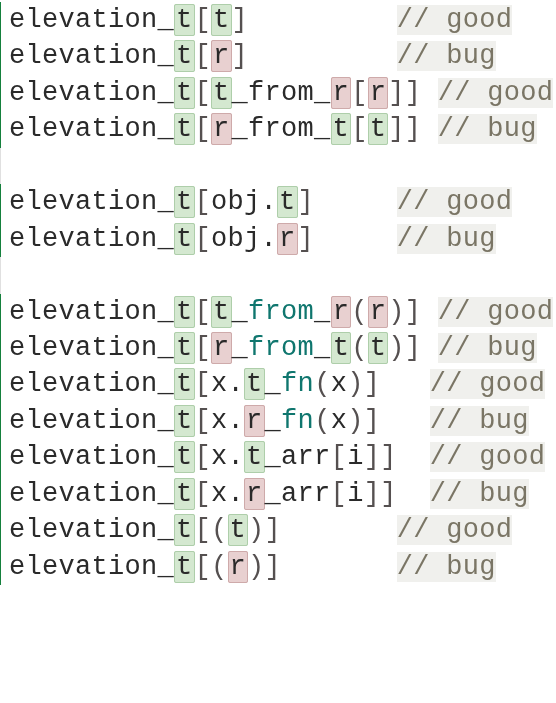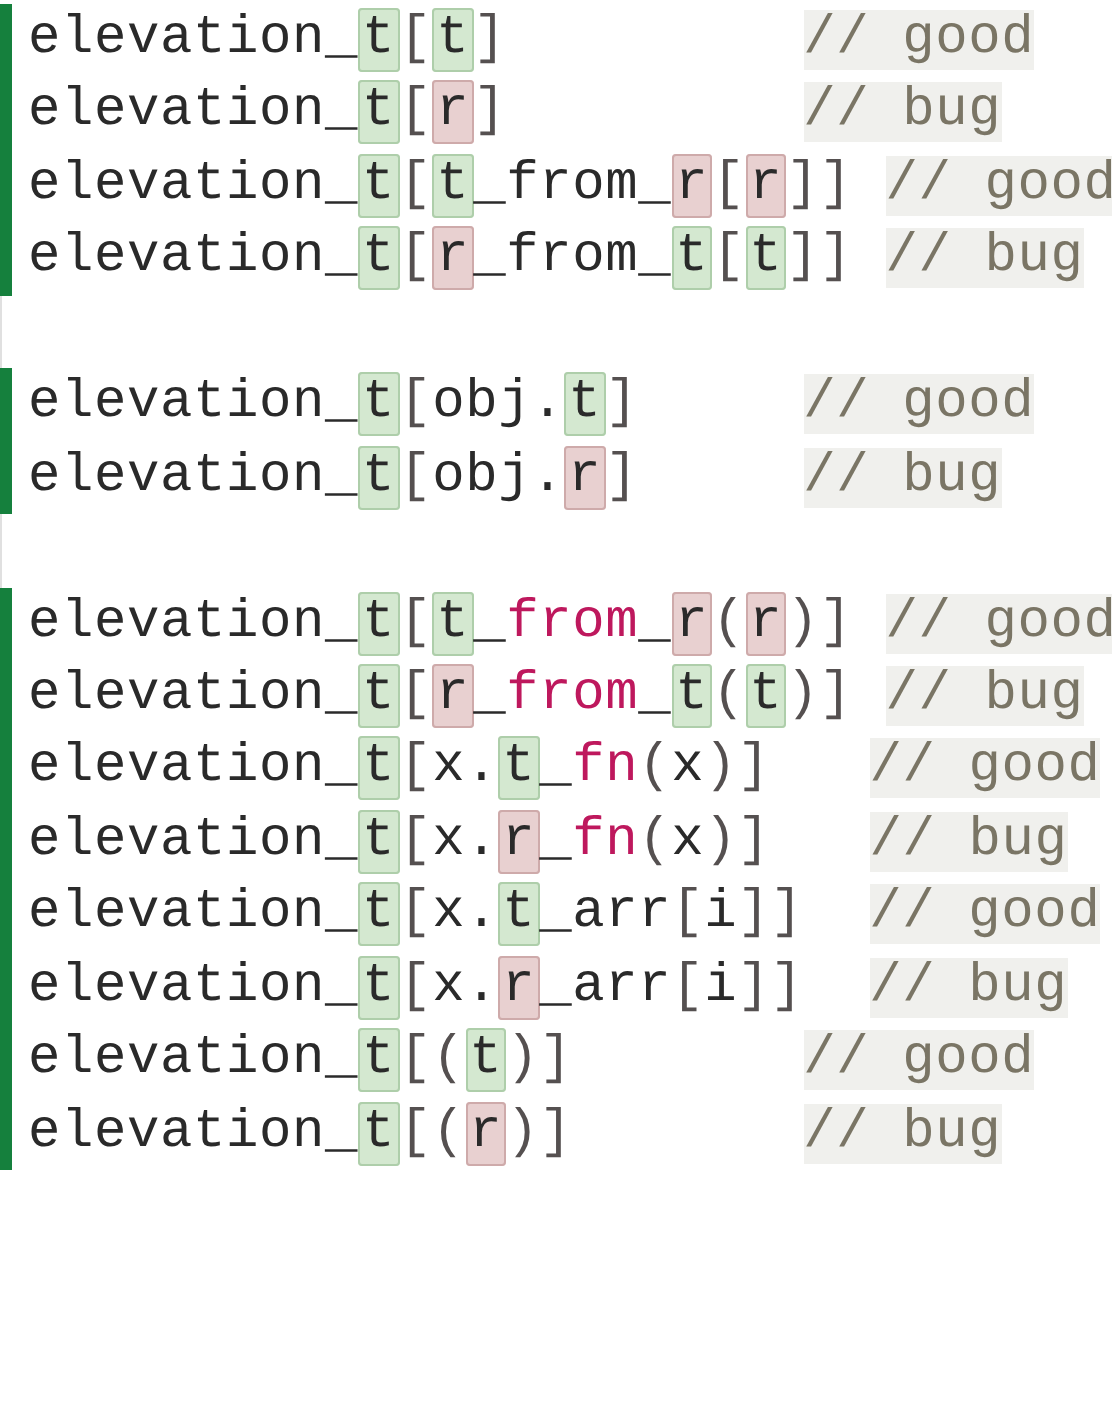--- a/index.html
+++ b/index.html
@@ -12,21 +12,21 @@
       background: #ffffff;
       letter-spacing: 0.3px;
     }
     .code-block {
       padding: 2px 0;
       white-space: pre;
     }
     .line {
       display: block;
       padding: 0 8px;
-      border-left: 6px solid #15803d;
+      border-left: 1px solid #15803d;
     }
     .blank {
       display: block;
       padding: 0 8px;
       border-left: 1px solid #e0e0e0;
       height: 1.35em;
     }
     .g {
       background: #d4e8d0;
       border: 1px solid #aeceaa;
@@ -37,21 +37,21 @@
       background: #e8d0d0;
       border: 1px solid #ceaaaa;
       border-radius: 2px;
       padding: 0 1px;
     }
     .cm {
       background: #f0f0ed;
       color: #7a7565;
     }
     .fn {
-      color: #be185d;
+      color: #0f766e;
     }
     .br {
       color: #555050;
     }
   </style>
 </head>
 <body>
 
 <div class="code-block" id="container"><span class="line"><span>elevation_</span><span class="g">t</span><span class="br">[</span><span class="g">t</span><span class="br">]</span><span>         </span><span class="cm">// good</span></span><span class="line"><span>elevation_</span><span class="g">t</span><span class="br">[</span><span class="r">r</span><span class="br">]</span><span>         </span><span class="cm">// bug</span></span><span class="line"><span>elevation_</span><span class="g">t</span><span class="br">[</span><span class="g">t</span><span>_from_</span><span class="r">r</span><span class="br">[</span><span class="r">r</span><span class="br">]]</span><span> </span><span class="cm">// good</span></span><span class="line"><span>elevation_</span><span class="g">t</span><span class="br">[</span><span class="r">r</span><span>_from_</span><span class="g">t</span><span class="br">[</span><span class="g">t</span><span class="br">]]</span><span> </span><span class="cm">// bug</span></span><span class="blank"></span><span class="line"><span>elevation_</span><span class="g">t</span><span class="br">[</span><span>obj.</span><span class="g">t</span><span class="br">]</span><span>     </span><span class="cm">// good</span></span><span class="line"><span>elevation_</span><span class="g">t</span><span class="br">[</span><span>obj.</span><span class="r">r</span><span class="br">]</span><span>     </span><span class="cm">// bug</span></span><span class="blank"></span><span class="line"><span>elevation_</span><span class="g">t</span><span class="br">[</span><span class="g">t</span><span>_</span><span class="fn">from</span><span>_</span><span class="r">r</span><span class="br">(</span><span class="r">r</span><span class="br">)]</span><span> </span><span class="cm">// good</span></span><span class="line"><span>elevation_</span><span class="g">t</span><span class="br">[</span><span class="r">r</span><span>_</span><span class="fn">from</span><span>_</span><span class="g">t</span><span class="br">(</span><span class="g">t</span><span class="br">)]</span><span> </span><span class="cm">// bug</span></span><span class="line"><span>elevation_</span><span class="g">t</span><span class="br">[</span><span>x.</span><span class="g">t</span><span>_</span><span class="fn">fn</span><span class="br">(</span><span>x</span><span class="br">)]</span><span>   </span><span class="cm">// good</span></span><span class="line"><span>elevation_</span><span class="g">t</span><span class="br">[</span><span>x.</span><span class="r">r</span><span>_</span><span class="fn">fn</span><span class="br">(</span><span>x</span><span class="br">)]</span><span>   </span><span class="cm">// bug</span></span><span class="line"><span>elevation_</span><span class="g">t</span><span class="br">[</span><span>x.</span><span class="g">t</span><span>_arr</span><span class="br">[</span><span>i</span><span class="br">]]</span><span>  </span><span class="cm">// good</span></span><span class="line"><span>elevation_</span><span class="g">t</span><span class="br">[</span><span>x.</span><span class="r">r</span><span>_arr</span><span class="br">[</span><span>i</span><span class="br">]]</span><span>  </span><span class="cm">// bug</span></span><span class="line"><span>elevation_</span><span class="g">t</span><span class="br">[(</span><span class="g">t</span><span class="br">)]</span><span>       </span><span class="cm">// good</span></span><span class="line"><span>elevation_</span><span class="g">t</span><span class="br">[(</span><span class="r">r</span><span class="br">)]</span><span>       </span><span class="cm">// bug</span></span></div>
 

